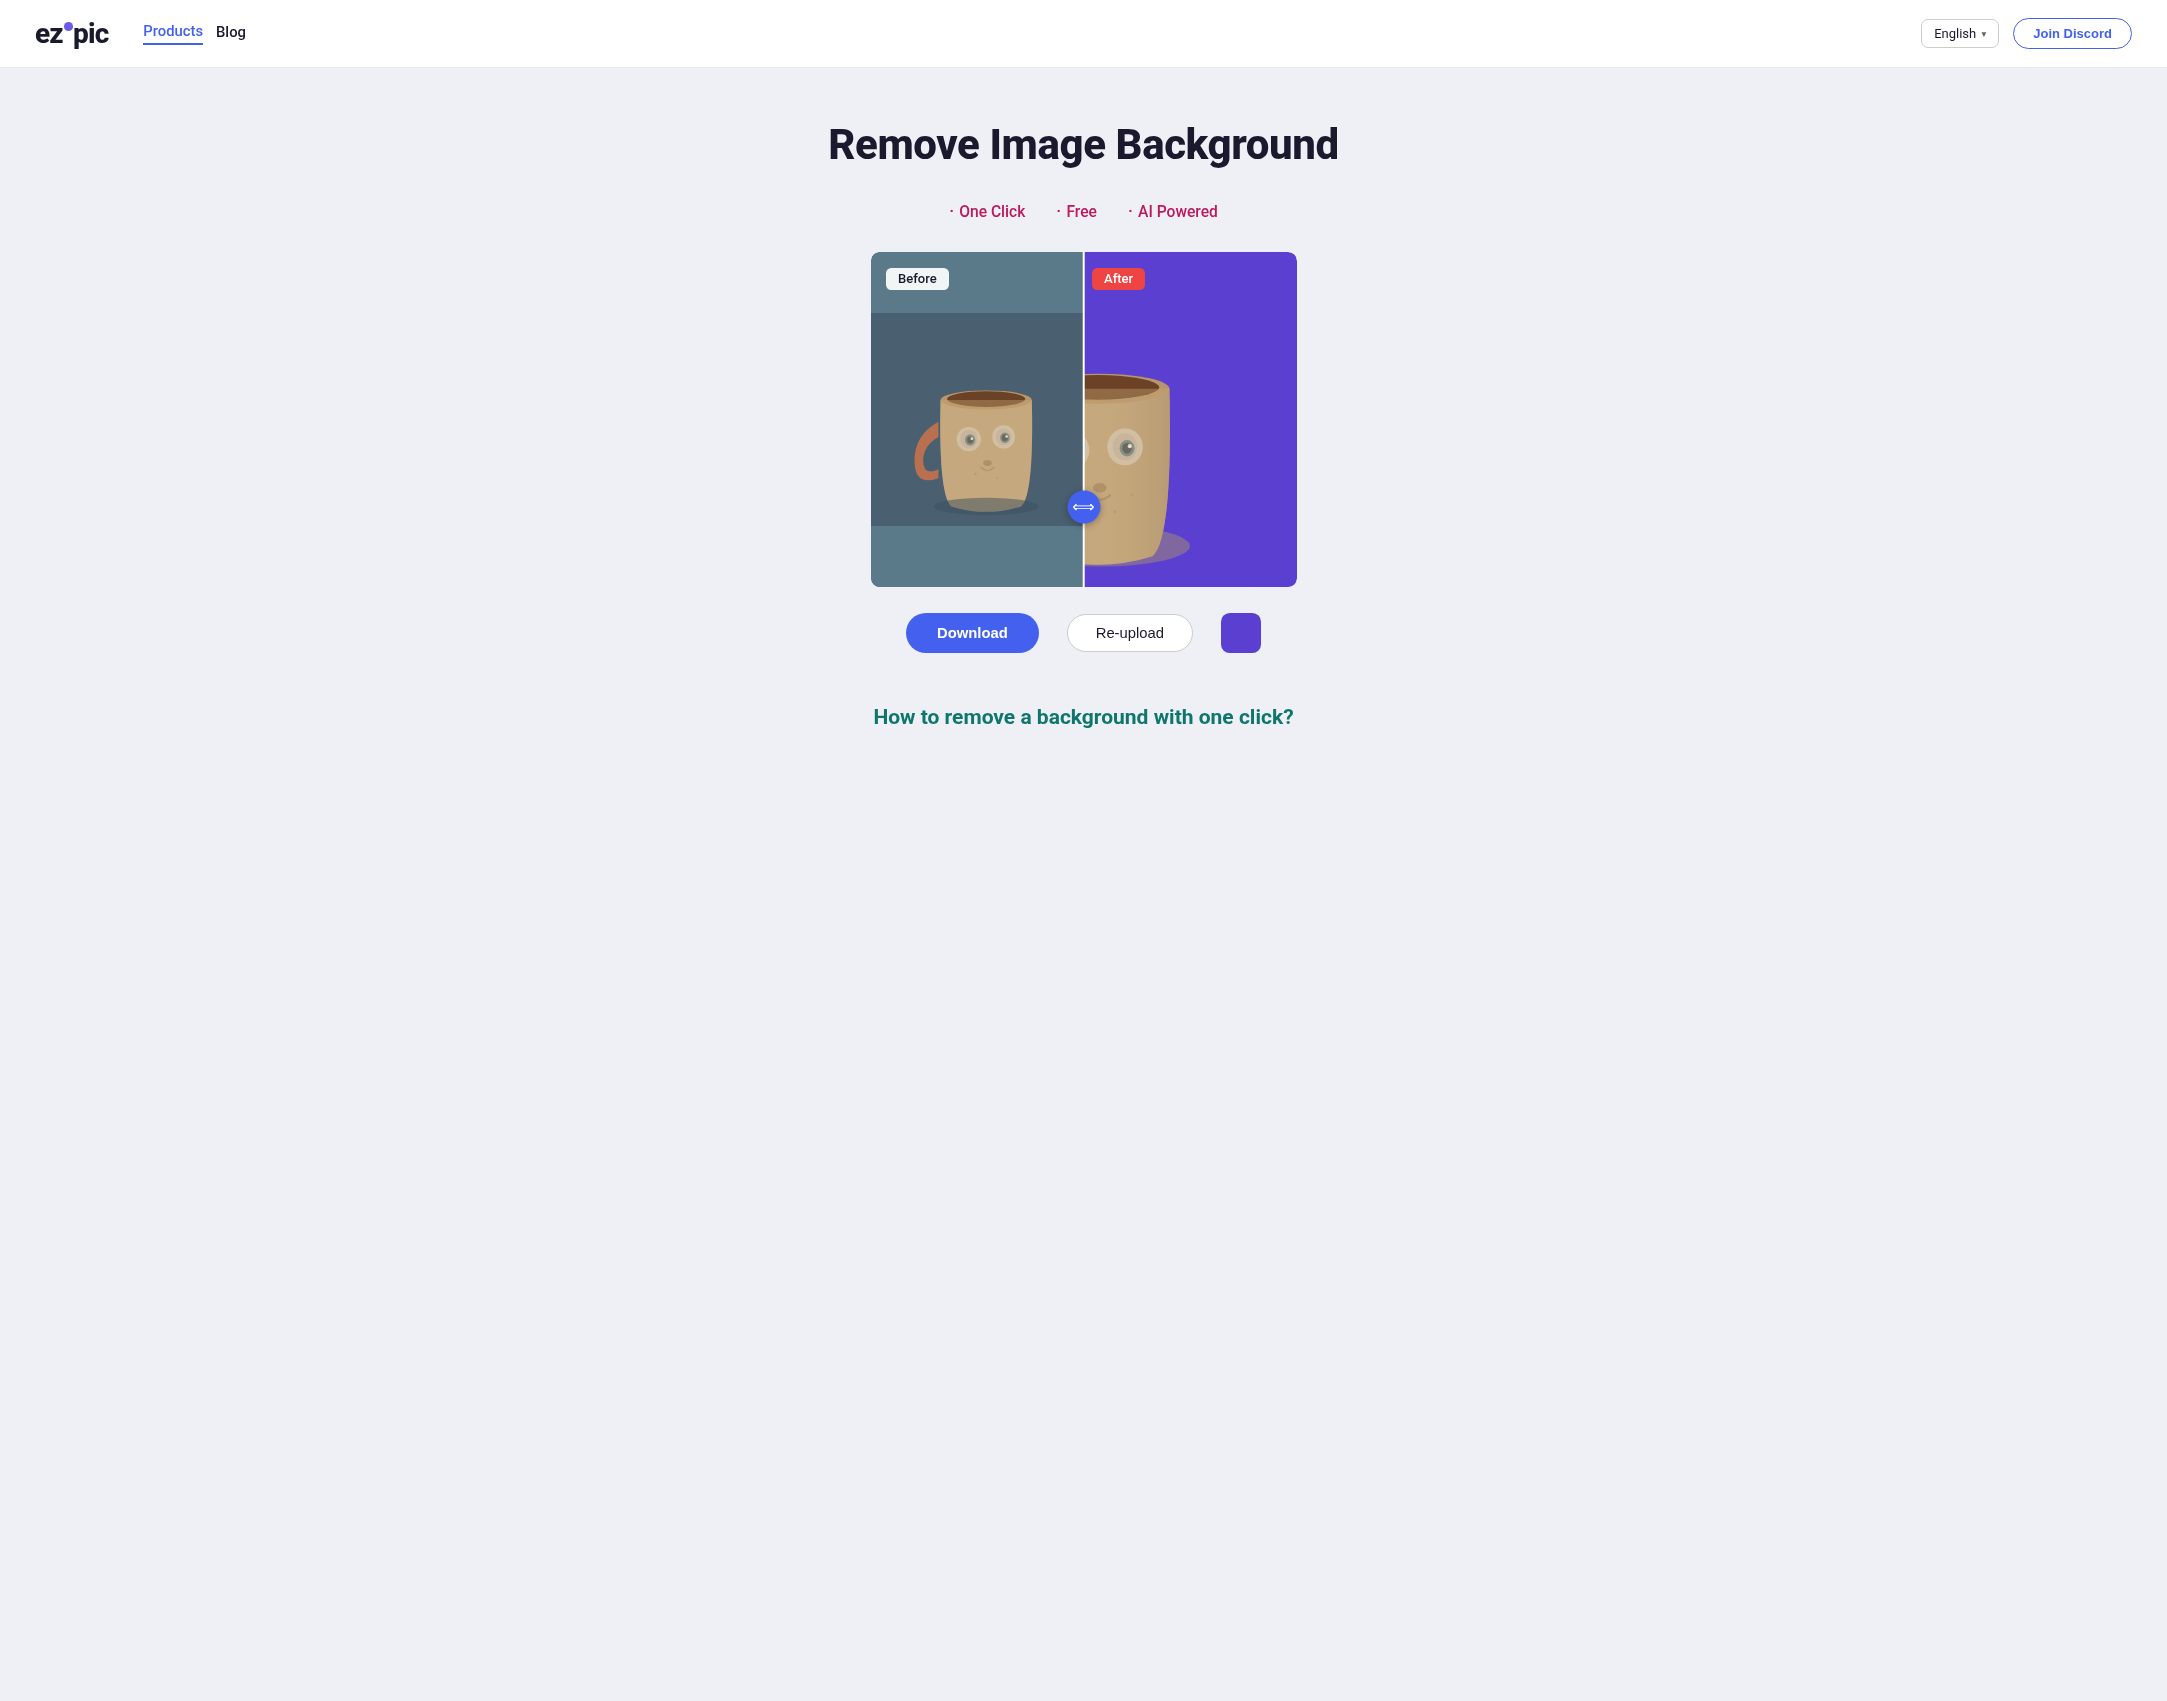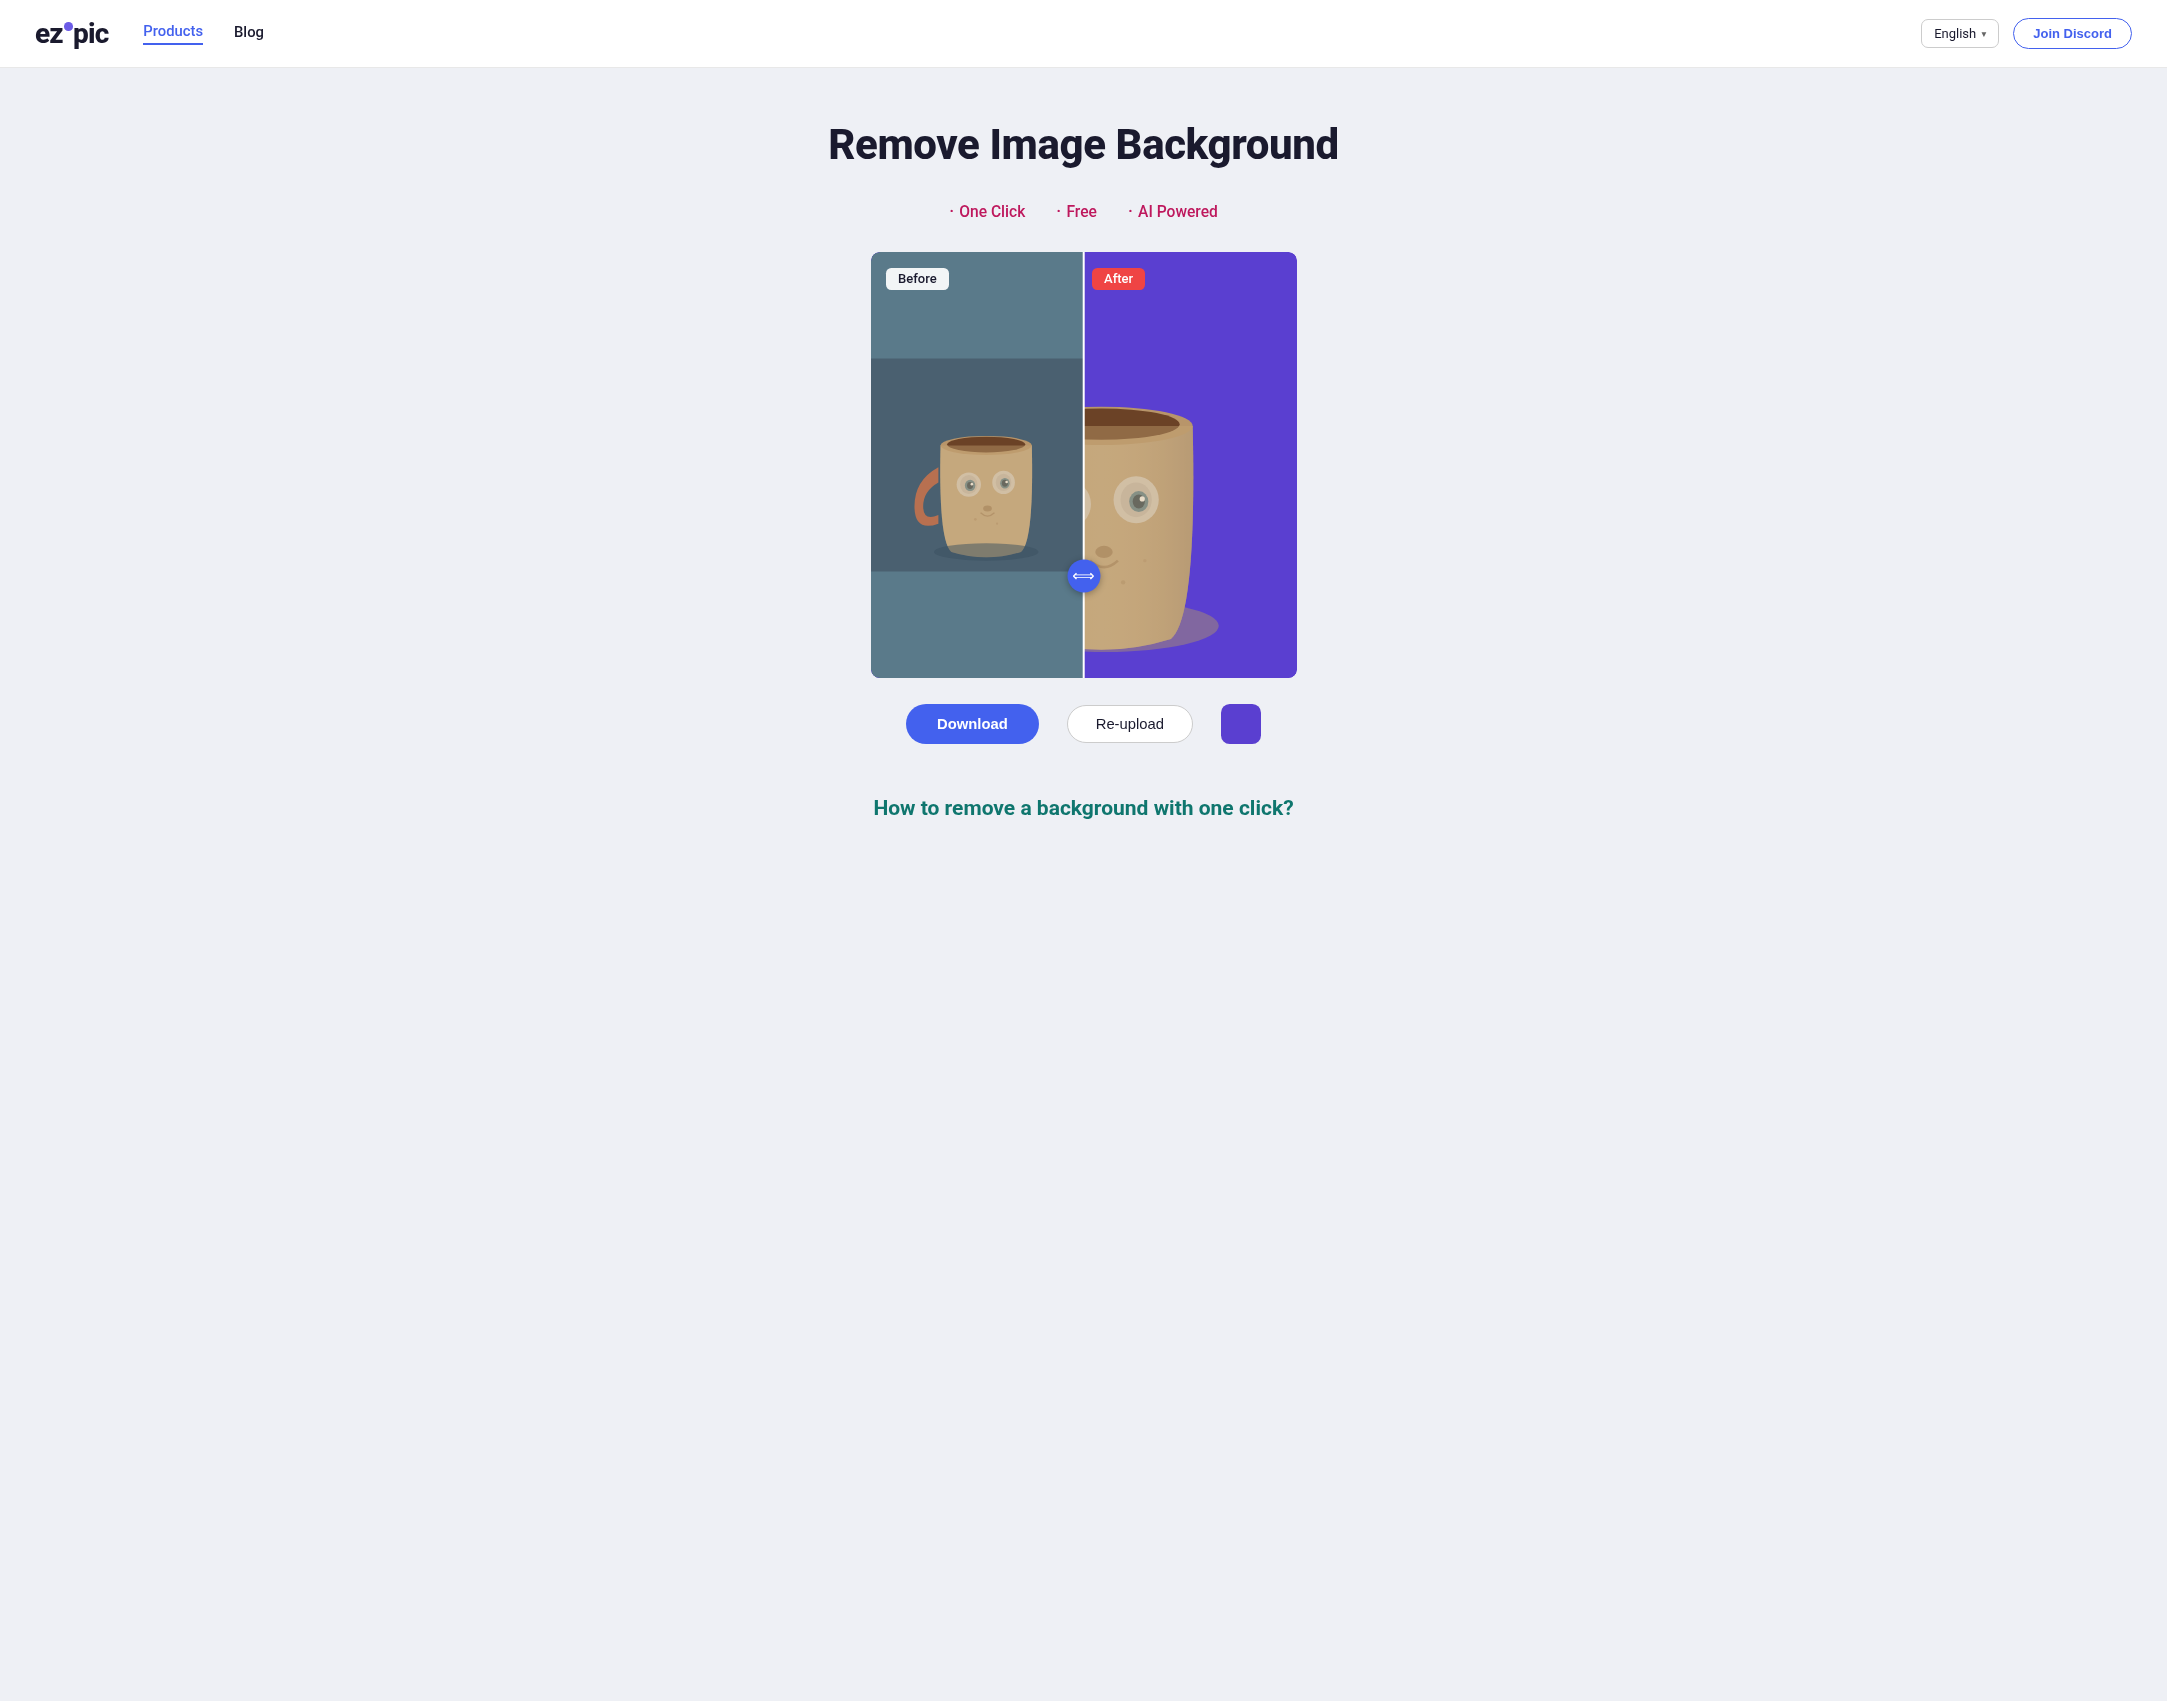--- a/index.html
+++ b/index.html
@@ -36,21 +36,21 @@
       height: 8.7px;
       background: #6c5ce7;
       border-radius: 50%;
       display: inline-block;
       margin-bottom: 12px;
       margin-left: 1.7px;
     }
     .nav-links {
       display: flex;
       align-items: center;
-      gap: 31px;
+      gap: 13px;
       flex: 1;
     }
     .nav-link {
       font-size: 14.8px;
       font-weight: 500;
       text-decoration: none;
       color: #1a1a2e;
       padding-bottom: 3.5px;
     }
     .nav-link.active {
@@ -119,21 +119,21 @@
     .feature-pill::before {
       content: '·';
       margin-right: 5.2px;
       font-size: 17.4px;
     }
 
     
     .image-compare-wrapper {
       position: relative;
       width: 426px;
-      height: 426px;
+      height: 335px;
       margin: 0 auto 26px;
       border-radius: 8.7px;
       overflow: hidden;
       cursor: ew-resize;
       user-select: none;
     }
     .image-compare-after {
       position: absolute;
       inset: 0;
       background: #5a3fd0;

